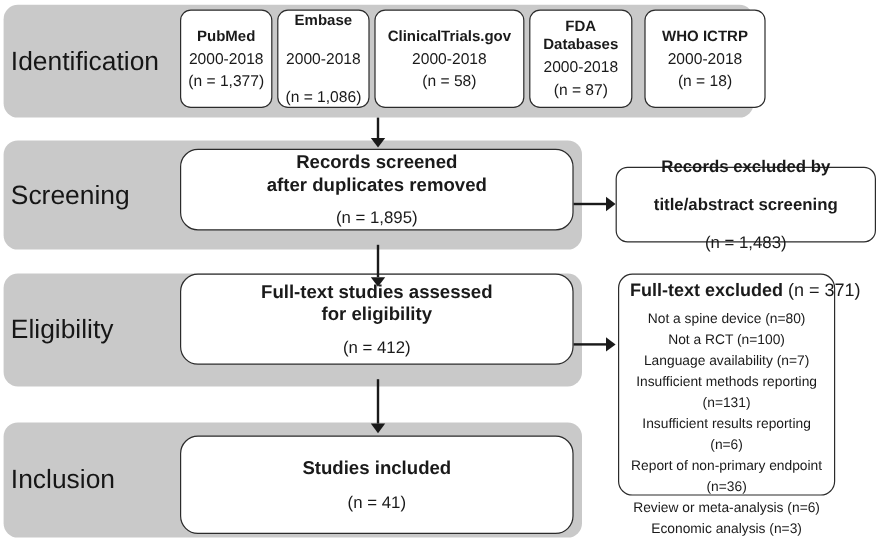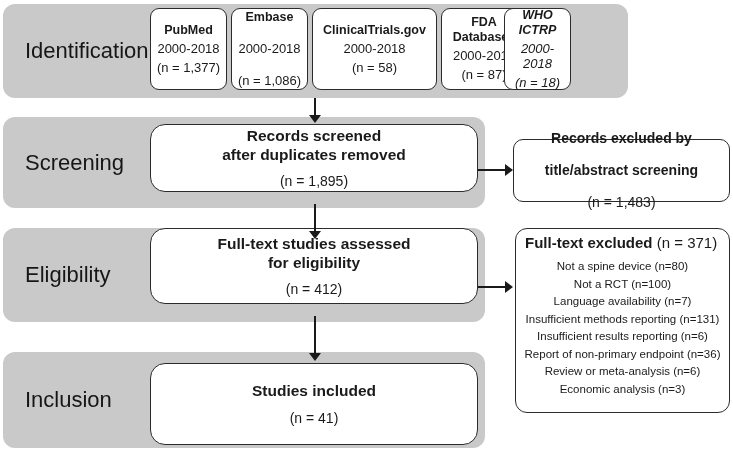--- a/index.html
+++ b/index.html
@@ -5,21 +5,21 @@
   html,body{margin:0;padding:0;background:#ffffff;}
   *{box-sizing:border-box;}
   #page{
     position:relative;width:733px;height:454px;background:#ffffff;
     font-family:"Liberation Sans",sans-serif;color:#1a1a1a;overflow:hidden;
   }
   .band{
     position:absolute;background:#c9c9c9;border-radius:12px;
     display:flex;align-items:center;
   }
-  .band-label{font-size:22px;color:#161616;padding-left:22px;white-space:nowrap;}
+  .band-label{font-size:22px;color:#161616;padding-left:6px;white-space:nowrap;}
 
   .src-box{
     position:absolute;top:8px;height:82px;background:#fff;
     border:1.4px solid #2b2b2b;border-radius:9px;
     display:flex;flex-direction:column;align-items:center;justify-content:center;
     text-align:center;line-height:1.2;padding:2px;
   }
   .src-name{font-weight:bold;font-size:12.5px;}
   .src-years{font-size:13px;margin-top:3px;}
   .src-count{font-size:13px;margin-top:3px;}
@@ -36,21 +36,21 @@
   .side-box{
     position:absolute;background:#fff;border:1.4px solid #2b2b2b;border-radius:10px;
     display:flex;flex-direction:column;align-items:center;justify-content:center;
     text-align:center;
     gap:15px;
   }
   .sb-title{font-weight:bold;font-size:14px;line-height:1.22;}
   .sb-count{font-size:14px;line-height:1.22;}
 
   .ft-box{
-    position:absolute;left:515px;top:228px;width:215px;height:185px;
+    position:absolute;left:515px;top:228px;width:181px;height:185px;
     background:#fff;border:1.4px solid #2b2b2b;border-radius:12px;
     padding:5px 7px;
   }
   .ft-header{font-size:15px;text-align:left;padding-left:2px;white-space:nowrap;}
   .ft-title{font-weight:bold;}
   .ft-list{margin-top:7px;text-align:center;font-size:11.5px;line-height:17.5px;}
 
   .vline{position:absolute;left:314px;width:2px;background:#1a1a1a;}
   .vhead{position:absolute;left:309px;width:0;height:0;
     border-left:6px solid transparent;border-right:6px solid transparent;
@@ -91,21 +91,21 @@
   <div class="src-box" style="left:312px;width:125px;">
     <div class="src-name">ClinicalTrials.gov</div>
     <div class="src-years">2000-2018</div>
     <div class="src-count">(n = 58)</div>
   </div>
   <div class="src-box" style="left:441px;width:86px;">
     <div class="src-name">FDA Databases</div>
     <div class="src-years">2000-2018</div>
     <div class="src-count">(n = 87)</div>
   </div>
-  <div class="src-box" style="left:504px;width:67px;font-style:italic;">
+  <div class="src-box" style="left:537px;width:101px;">
     <div class="src-name">WHO ICTRP</div>
     <div class="src-years">2000-2018</div>
     <div class="src-count">(n = 18)</div>
   </div>
 
   <div class="flow-box" style="top:124px;height:68px;">
     <div class="flow-title">
       <div>Records screened</div>
       <div>after duplicates removed</div>
     </div>

